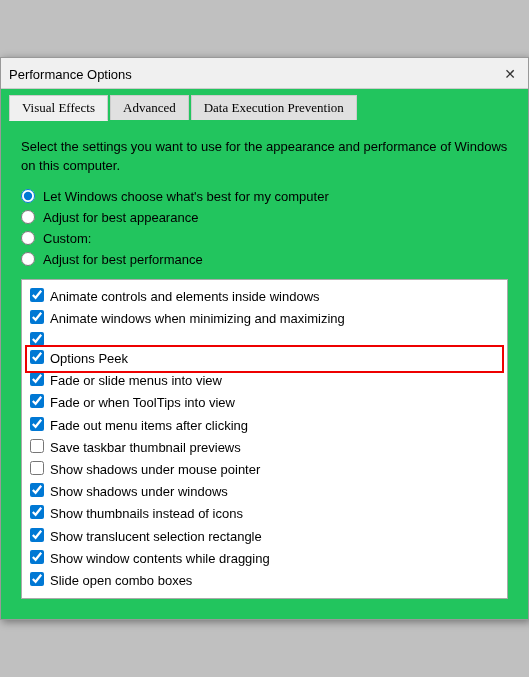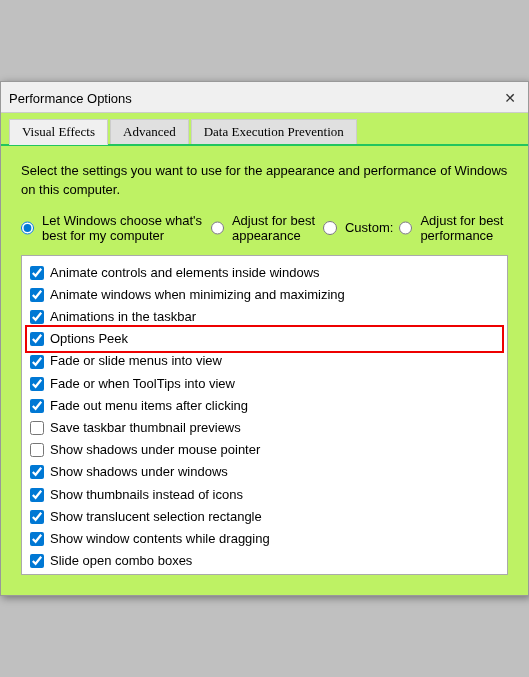--- a/index.html
+++ b/index.html
@@ -7,21 +7,21 @@
       background: #c0c0c0;
       font-family: 'Segoe UI', Tahoma, Geneva, Verdana, sans-serif;
       font-size: 13px;
       display: flex;
       justify-content: center;
       align-items: center;
       min-height: 100vh;
     }
     .dialog {
       width: 529px;
-      background: #bef264;
+      background: #22c55e;
       border: 1px solid #999;
       box-shadow: 2px 2px 8px rgba(0,0,0,0.4);
     }
     .title-bar {
       background: #f0f0f0;
       padding: 6px 8px 4px 8px;
       display: flex;
       justify-content: space-between;
       align-items: center;
       border-bottom: 1px solid #ccc;
@@ -70,20 +70,21 @@
     }
     .description {
       font-size: 13px;
       color: #000;
       margin-bottom: 14px;
       line-height: 1.4;
     }
     .radio-group {
       margin-bottom: 12px;
       display: flex;
+      flex-direction: column;
       gap: 6px;
     }
     .radio-item {
       display: flex;
       align-items: center;
       gap: 8px;
       font-size: 13px;
       cursor: pointer;
     }
     .radio-item input[type="radio"] {
@@ -95,21 +96,20 @@
     .checkbox-list {
       border: 1px solid #aaa;
       background: white;
       padding: 6px 6px;
       margin-top: 4px;
       overflow-y: auto;
       max-height: 320px;
     }
     .checkbox-item {
       display: flex;
-      align-items: center;
       gap: 6px;
       font-size: 13px;
       padding: 2px 2px;
       cursor: pointer;
       line-height: 1.4;
     }
     .checkbox-item input[type="checkbox"] {
       accent-color: #0078d4;
       width: 14px;
       height: 14px;
@@ -158,21 +158,20 @@
         <label class="checkbox-item">
           <input type="checkbox" checked="" style="">
           <span>Animate controls and elements inside windows</span>
         </label>
         <label class="checkbox-item">
           <input type="checkbox" checked="" style="">
           <span>Animate windows when minimizing and maximizing</span>
         </label>
         <label class="checkbox-item">
           <input type="checkbox" checked="" style="">
-          <span>Animations in the taskbar</span>
         </label>
         <label class="checkbox-item highlighted">
           <input type="checkbox" checked="" style="">
           <span>Options Peek</span>
         </label>
         <label class="checkbox-item">
           <input type="checkbox" checked="" style="">
           <span>Fade or slide menus into view</span>
         </label>
         <label class="checkbox-item">

